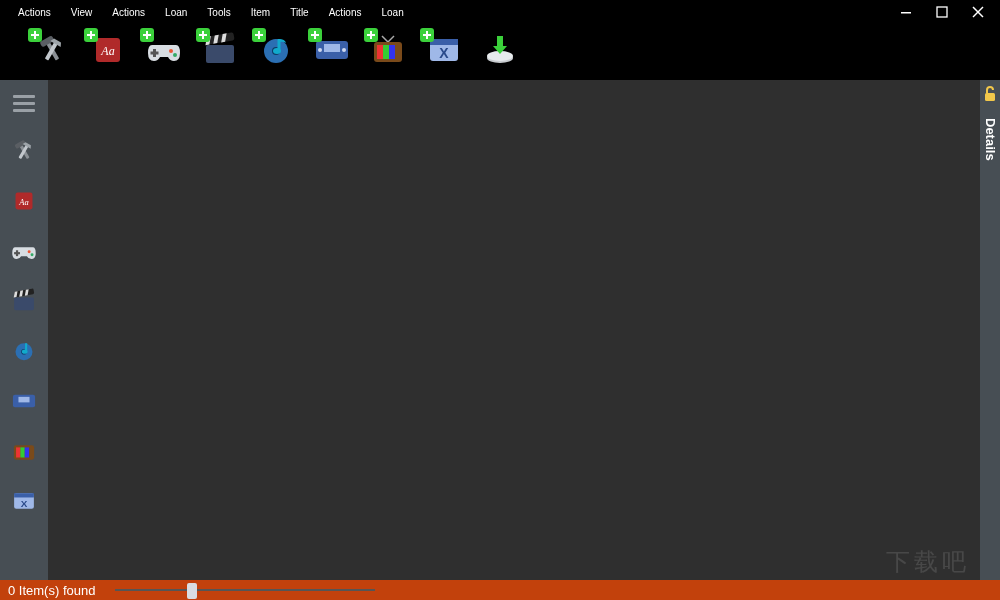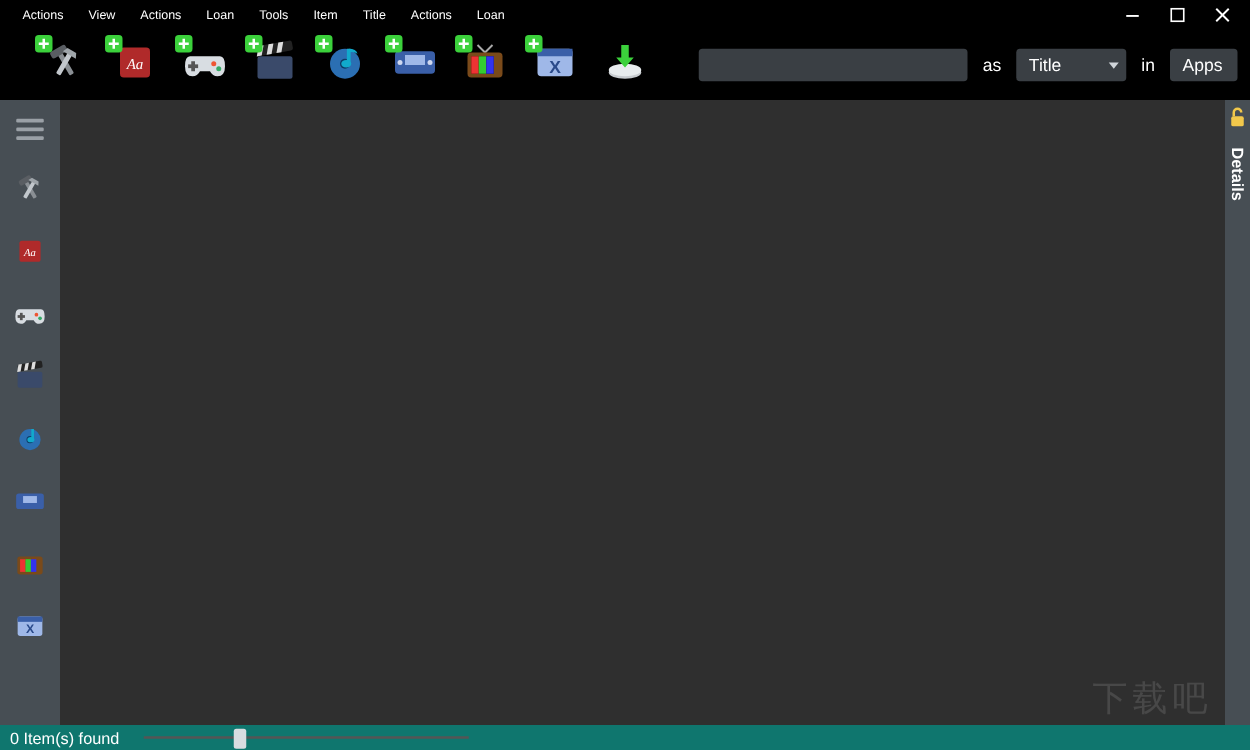--- a/index.html
+++ b/index.html
@@ -176,21 +176,21 @@
     font-weight: 600;
     color: #fff;
     cursor: pointer;
     padding: 4px 0;
     margin-top: 4px;
   }
 
   
   .status-bar {
     height: 20px;
-    background: #0f766e;
+    background: #c2410c;
     display: flex;
     align-items: center;
     padding: 0 8px;
     gap: 12px;
     font-size: 13px;
   }
   .slider-track {
     flex: 0 0 auto;
     width: 260px;
     height: 2px;
@@ -211,21 +211,21 @@
 
   
   svg { overflow: visible; }
 
   
   .watermark {
     position: absolute;
     right: 10px;
     bottom: 2px;
     color: rgba(255,255,255,0.12);
-    font-size: 28px;
+    font-size: 24px;
     letter-spacing: 4px;
     font-weight: 400;
   }
 </style>
 </head>
 <body>
 
 <div class="menu-bar">
   <span class="menu-item">Actions</span>
   <span class="menu-item">View</span>
@@ -369,32 +369,20 @@
       <span>
         <svg width="34" height="32" viewBox="0 0 34 32">
           <ellipse cx="17" cy="24" rx="13" ry="5" fill="#c8ccd0"></ellipse>
             <ellipse cx="17" cy="22" rx="13" ry="5" fill="#e8ecee"></ellipse>
           <path d="M14 2 h6 v10 h4 l-7 8 -7 -8 h4 z" fill="#3bd13b"></path>
         </svg>
       </span>
     </div>
   </div>
 
-  <div class="tb-right">
-    <input class="search-box" type="text" placeholder="" style="">
-    <span class="label-as">as</span>
-    <div class="dd dd-title">
-      <span>Title</span>
-      <span class="caret"></span>
-    </div>
-    <span class="label-in">in</span>
-    <div class="dd dd-apps">
-      <span>Apps</span>
-    </div>
-  </div>
 </div>
 
 <div class="body-area">
 
   <div class="left-rail">
     <div class="rail-btn hamburger">
       <span></span>
         <span></span>
         <span></span>
     </div>

